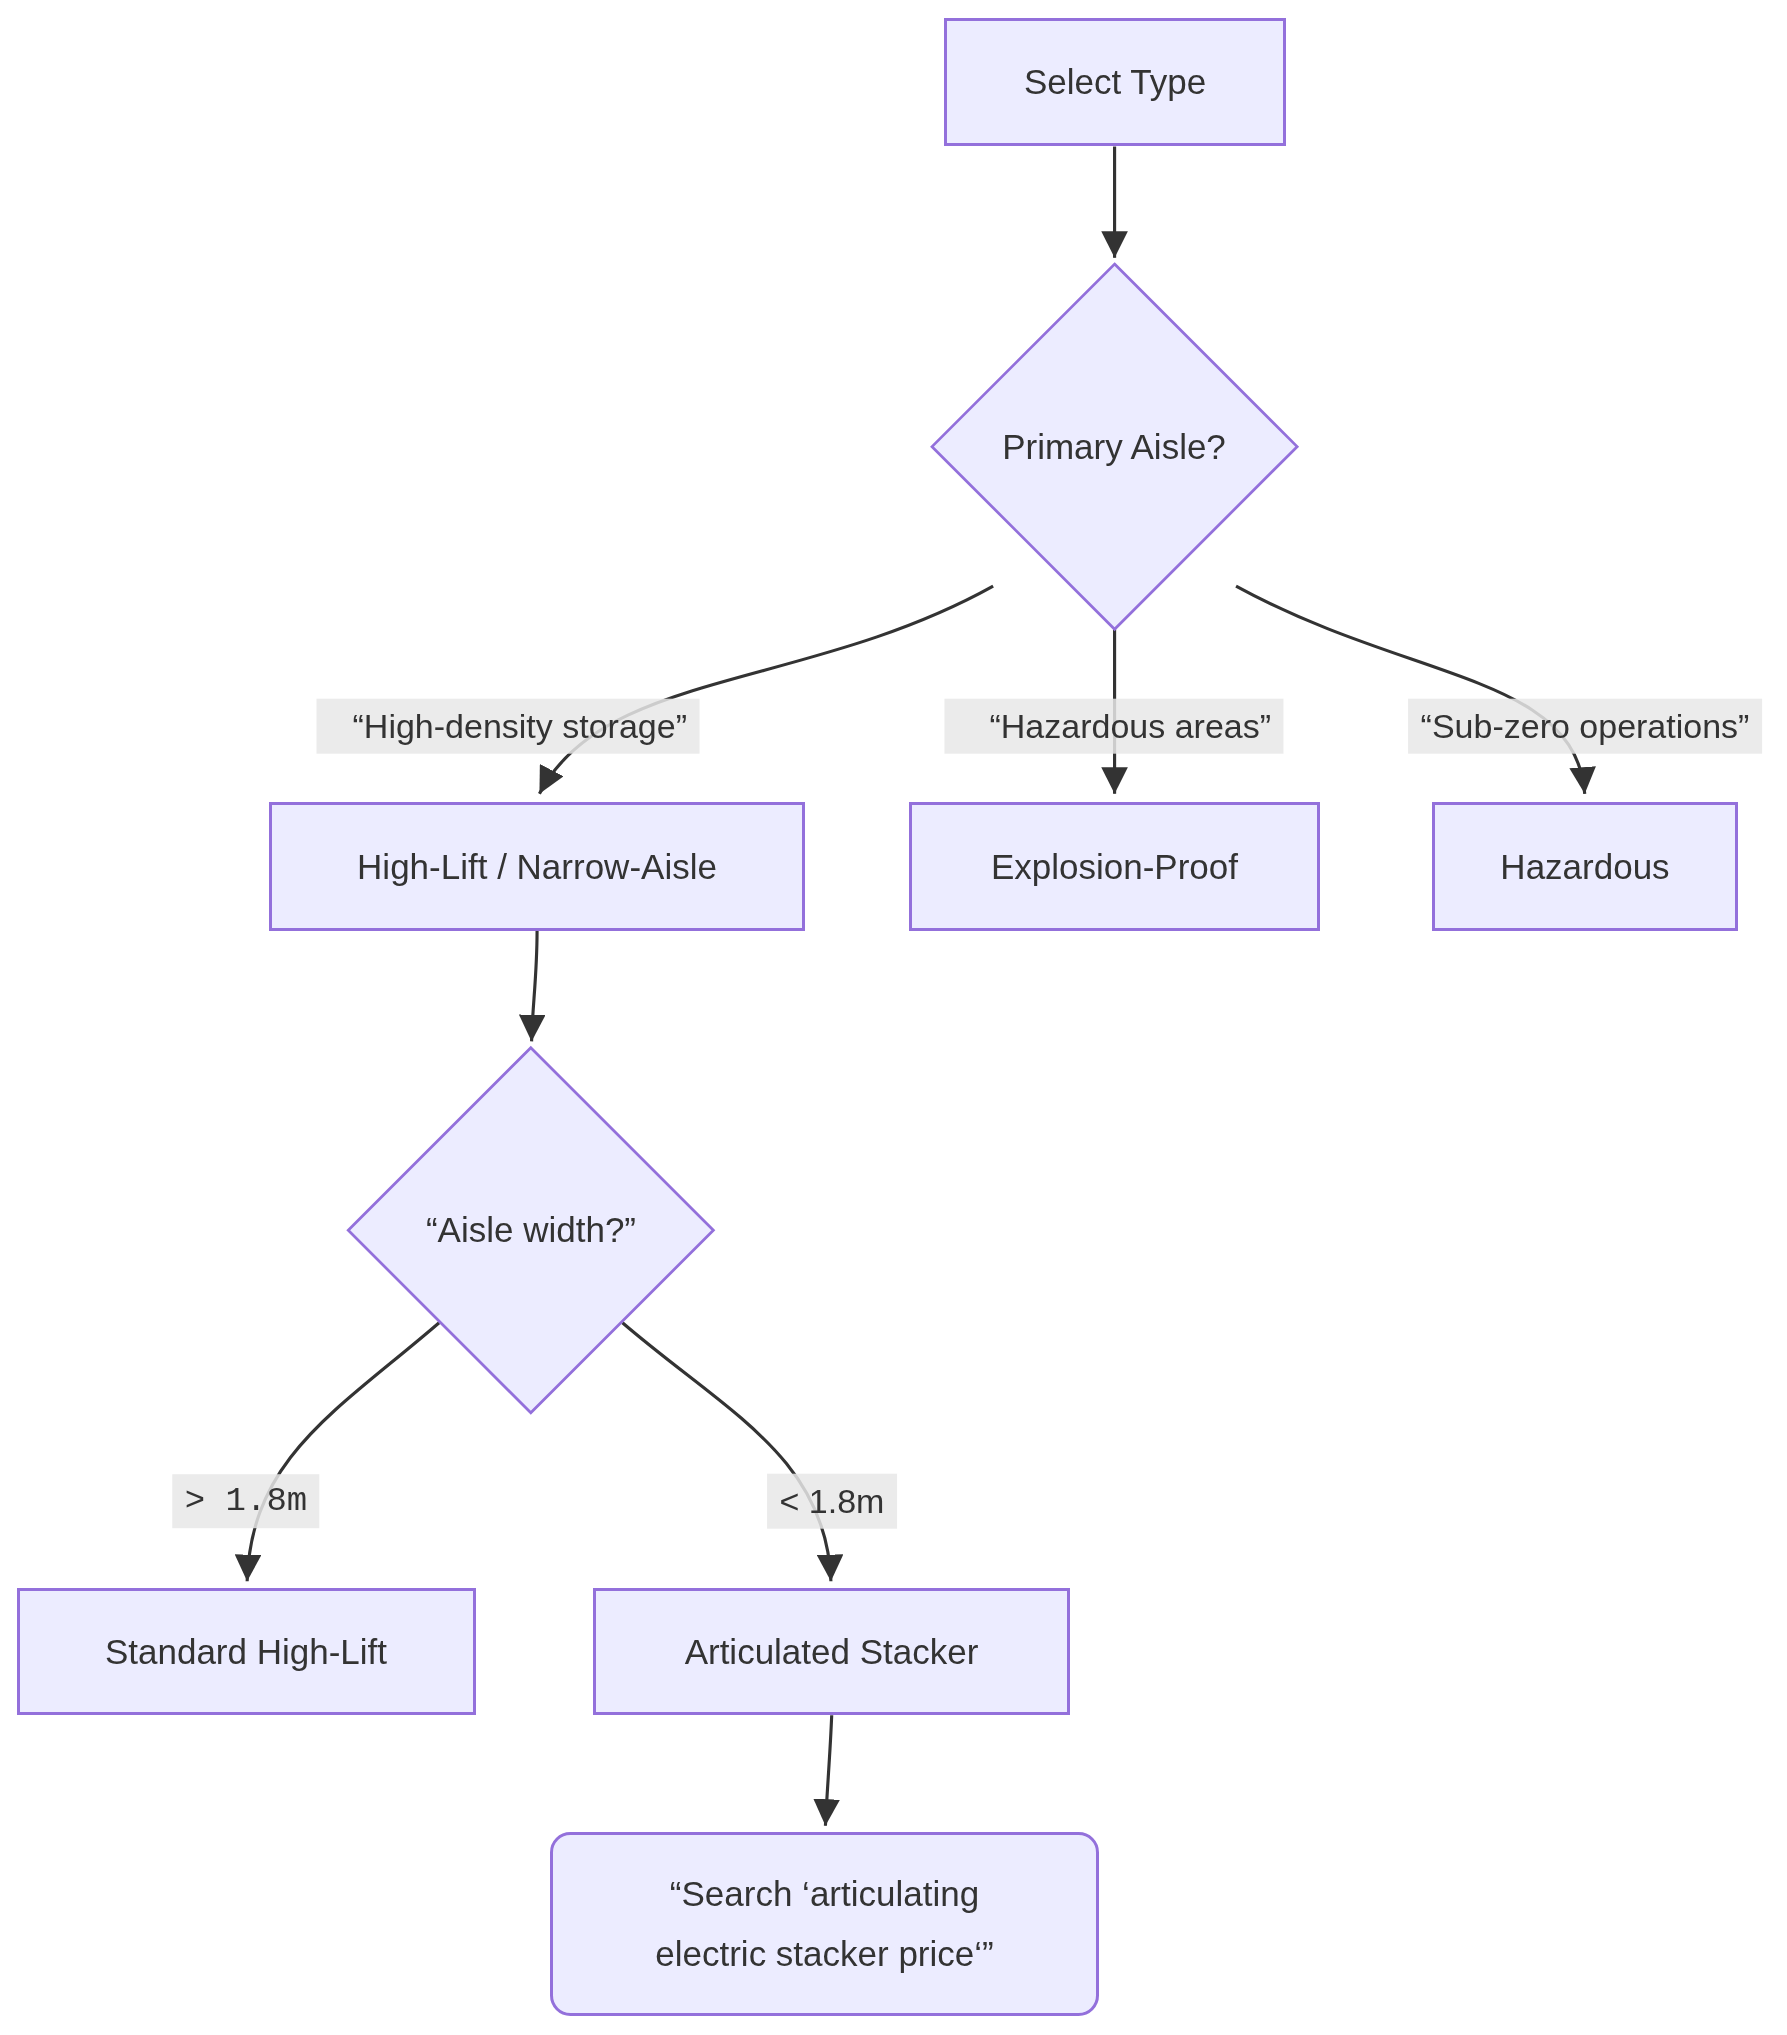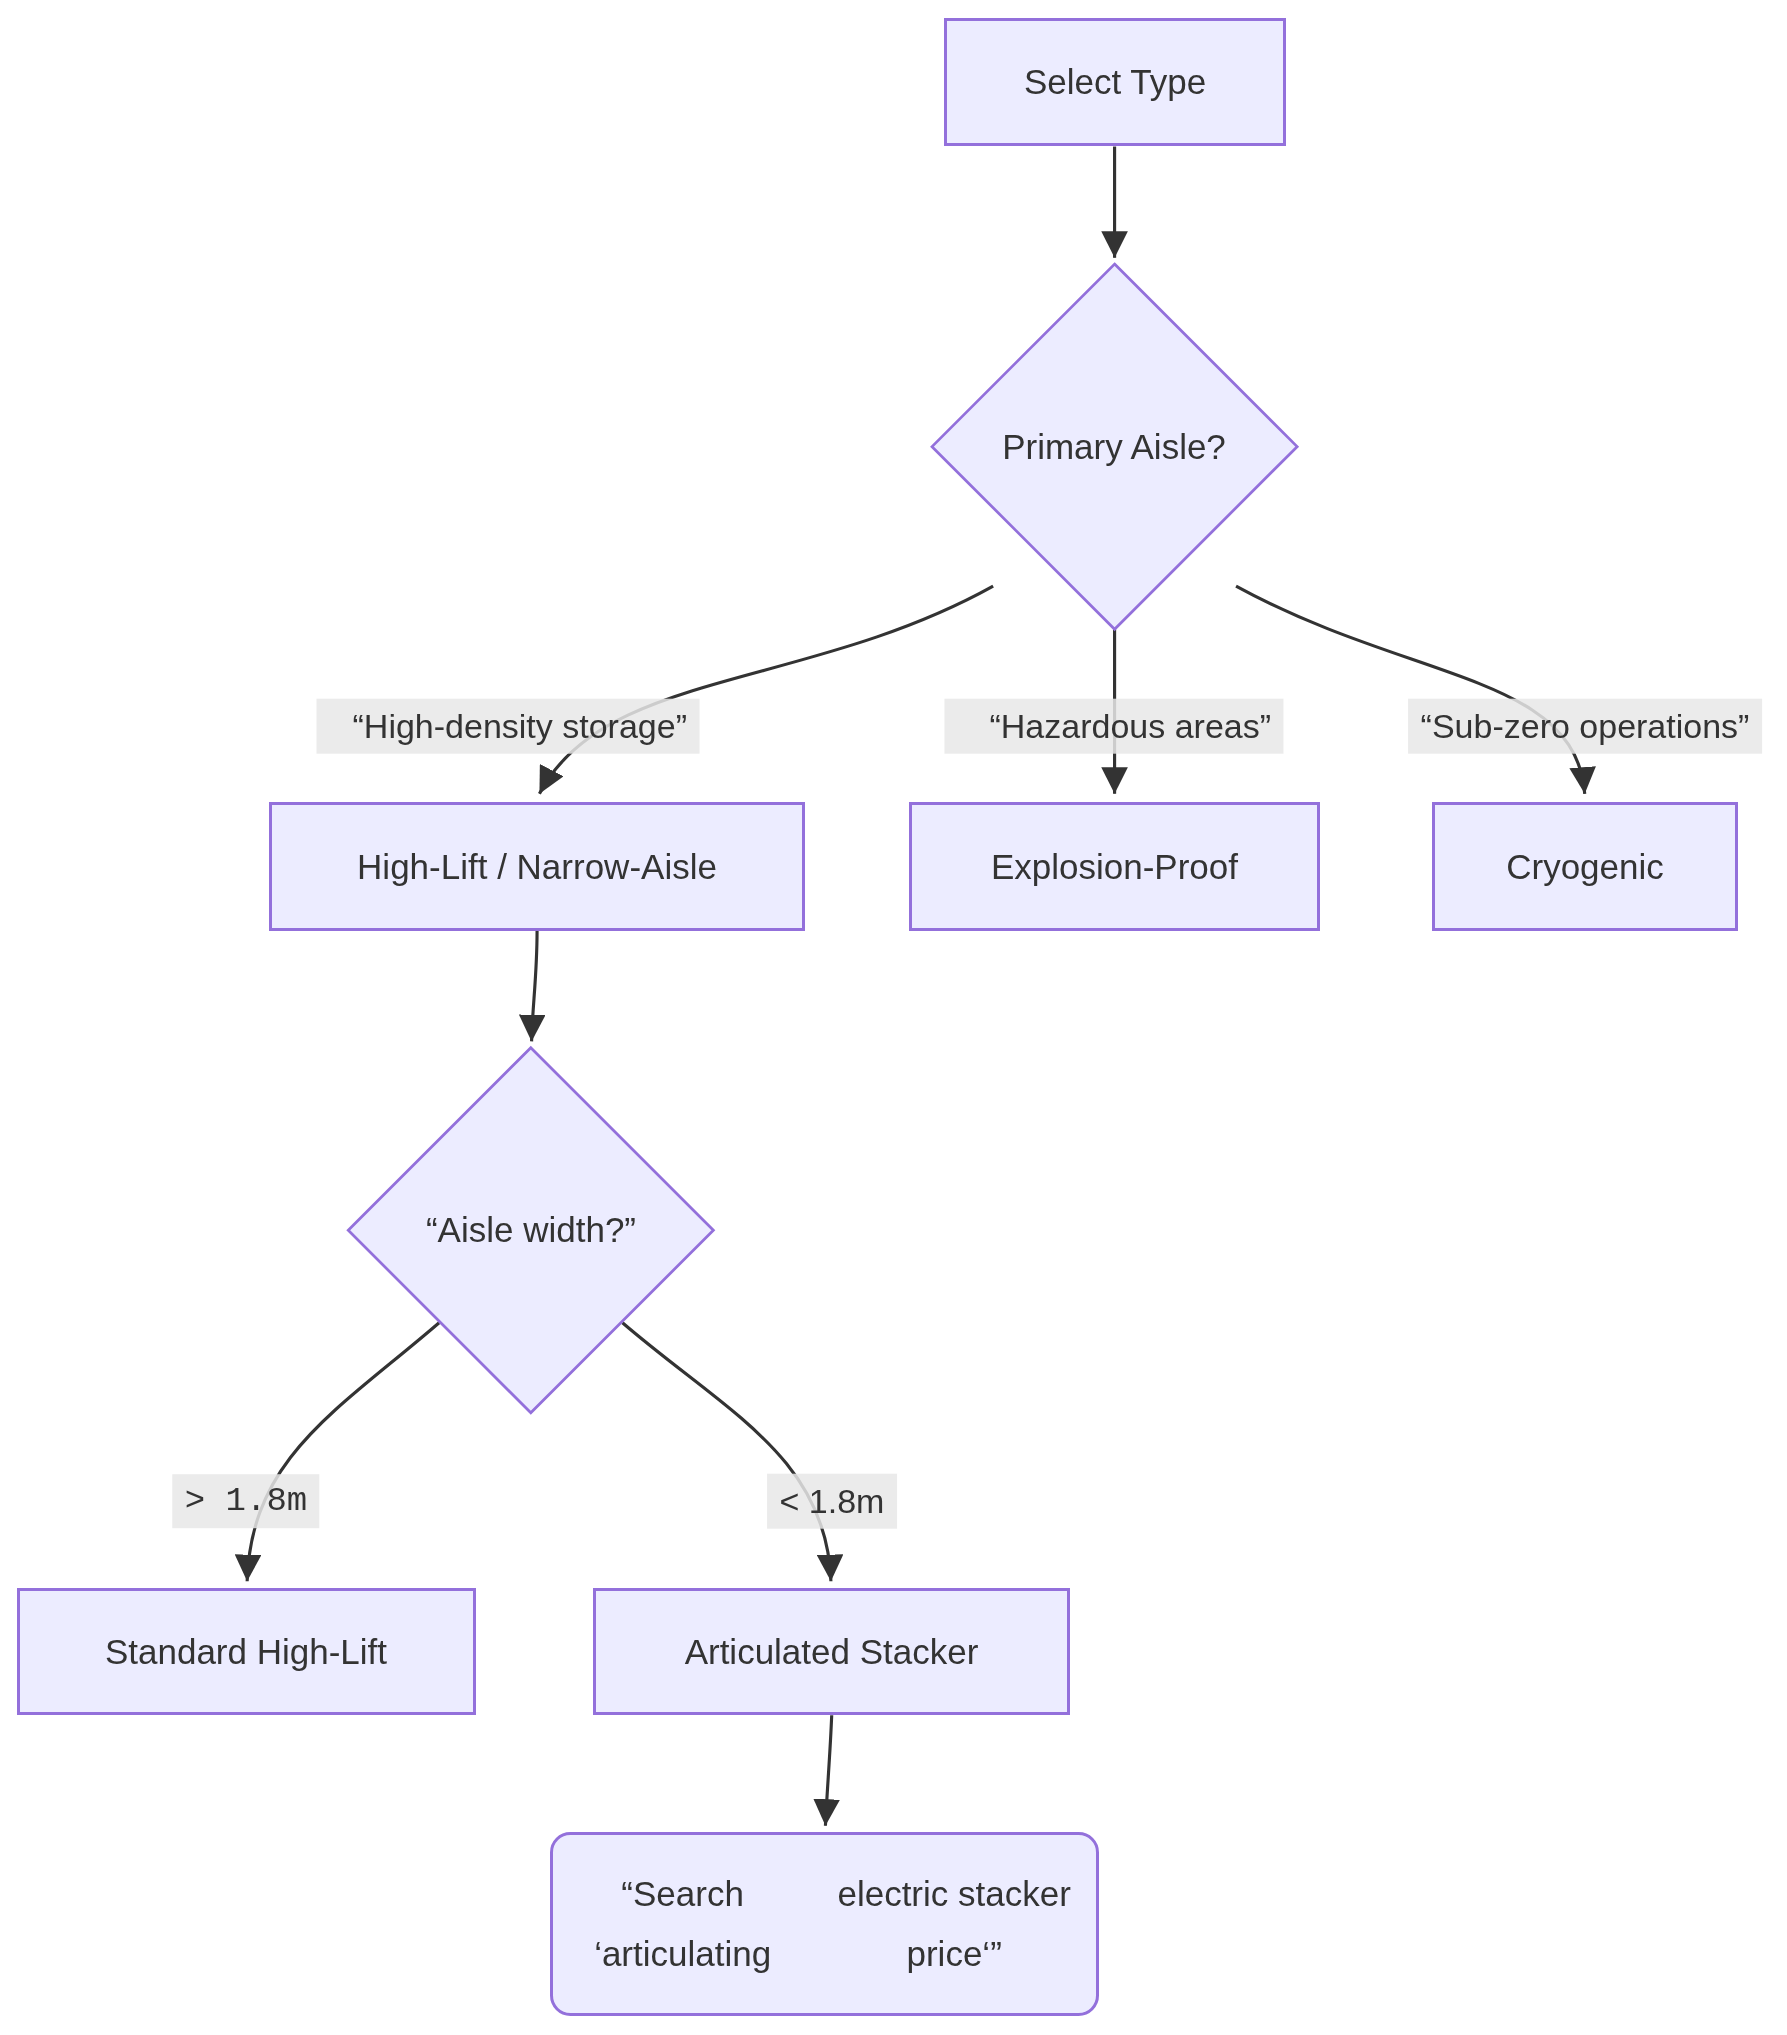--- a/index.html
+++ b/index.html
@@ -84,32 +84,32 @@
 
   <div class="node" style="left:269px;top:802px;width:536px;height:129px;">
     <span>High-Lift / Narrow-Aisle</span>
   </div>
 
   <div class="node" style="left:909px;top:802px;width:411px;height:129px;">
     <span>Explosion-Proof</span>
   </div>
 
   <div class="node" style="left:1432px;top:802px;width:306px;height:129px;">
-    <span>Cryogenic</span>
+    <span>Hazardous</span>
   </div>
 
   <div class="node" style="left:16.5px;top:1588px;width:459px;height:127px;">
     <span>Standard High-Lift</span>
   </div>
 
   <div class="node" style="left:593px;top:1588px;width:477px;height:127px;">
     <span>Articulated Stacker</span>
   </div>
 
-  <div class="node rounded" style="left:550px;top:1832px;width:549px;height:184px;flex-direction:row;line-height:60px;">
+  <div class="node rounded" style="left:550px;top:1832px;width:549px;height:184px;flex-direction:column;line-height:60px;">
     <span>“Search ‘articulating</span>
     <span>electric stacker price‘”</span>
   </div>
 
   <div class="diamond-text" style="left:1114px;top:447px;">Primary Aisle?</div>
   <div class="diamond-text" style="left:531px;top:1230px;">“Aisle width?”</div>
 
   <div class="edge-label" style="left:508px;top:726px;padding-left:36px;">“High-density storage”</div>
   <div class="edge-label" style="left:1114px;top:726px;padding-left:45px;">“Hazardous areas”</div>
   <div class="edge-label" style="left:1585px;top:726px;">“Sub-zero operations”</div>

